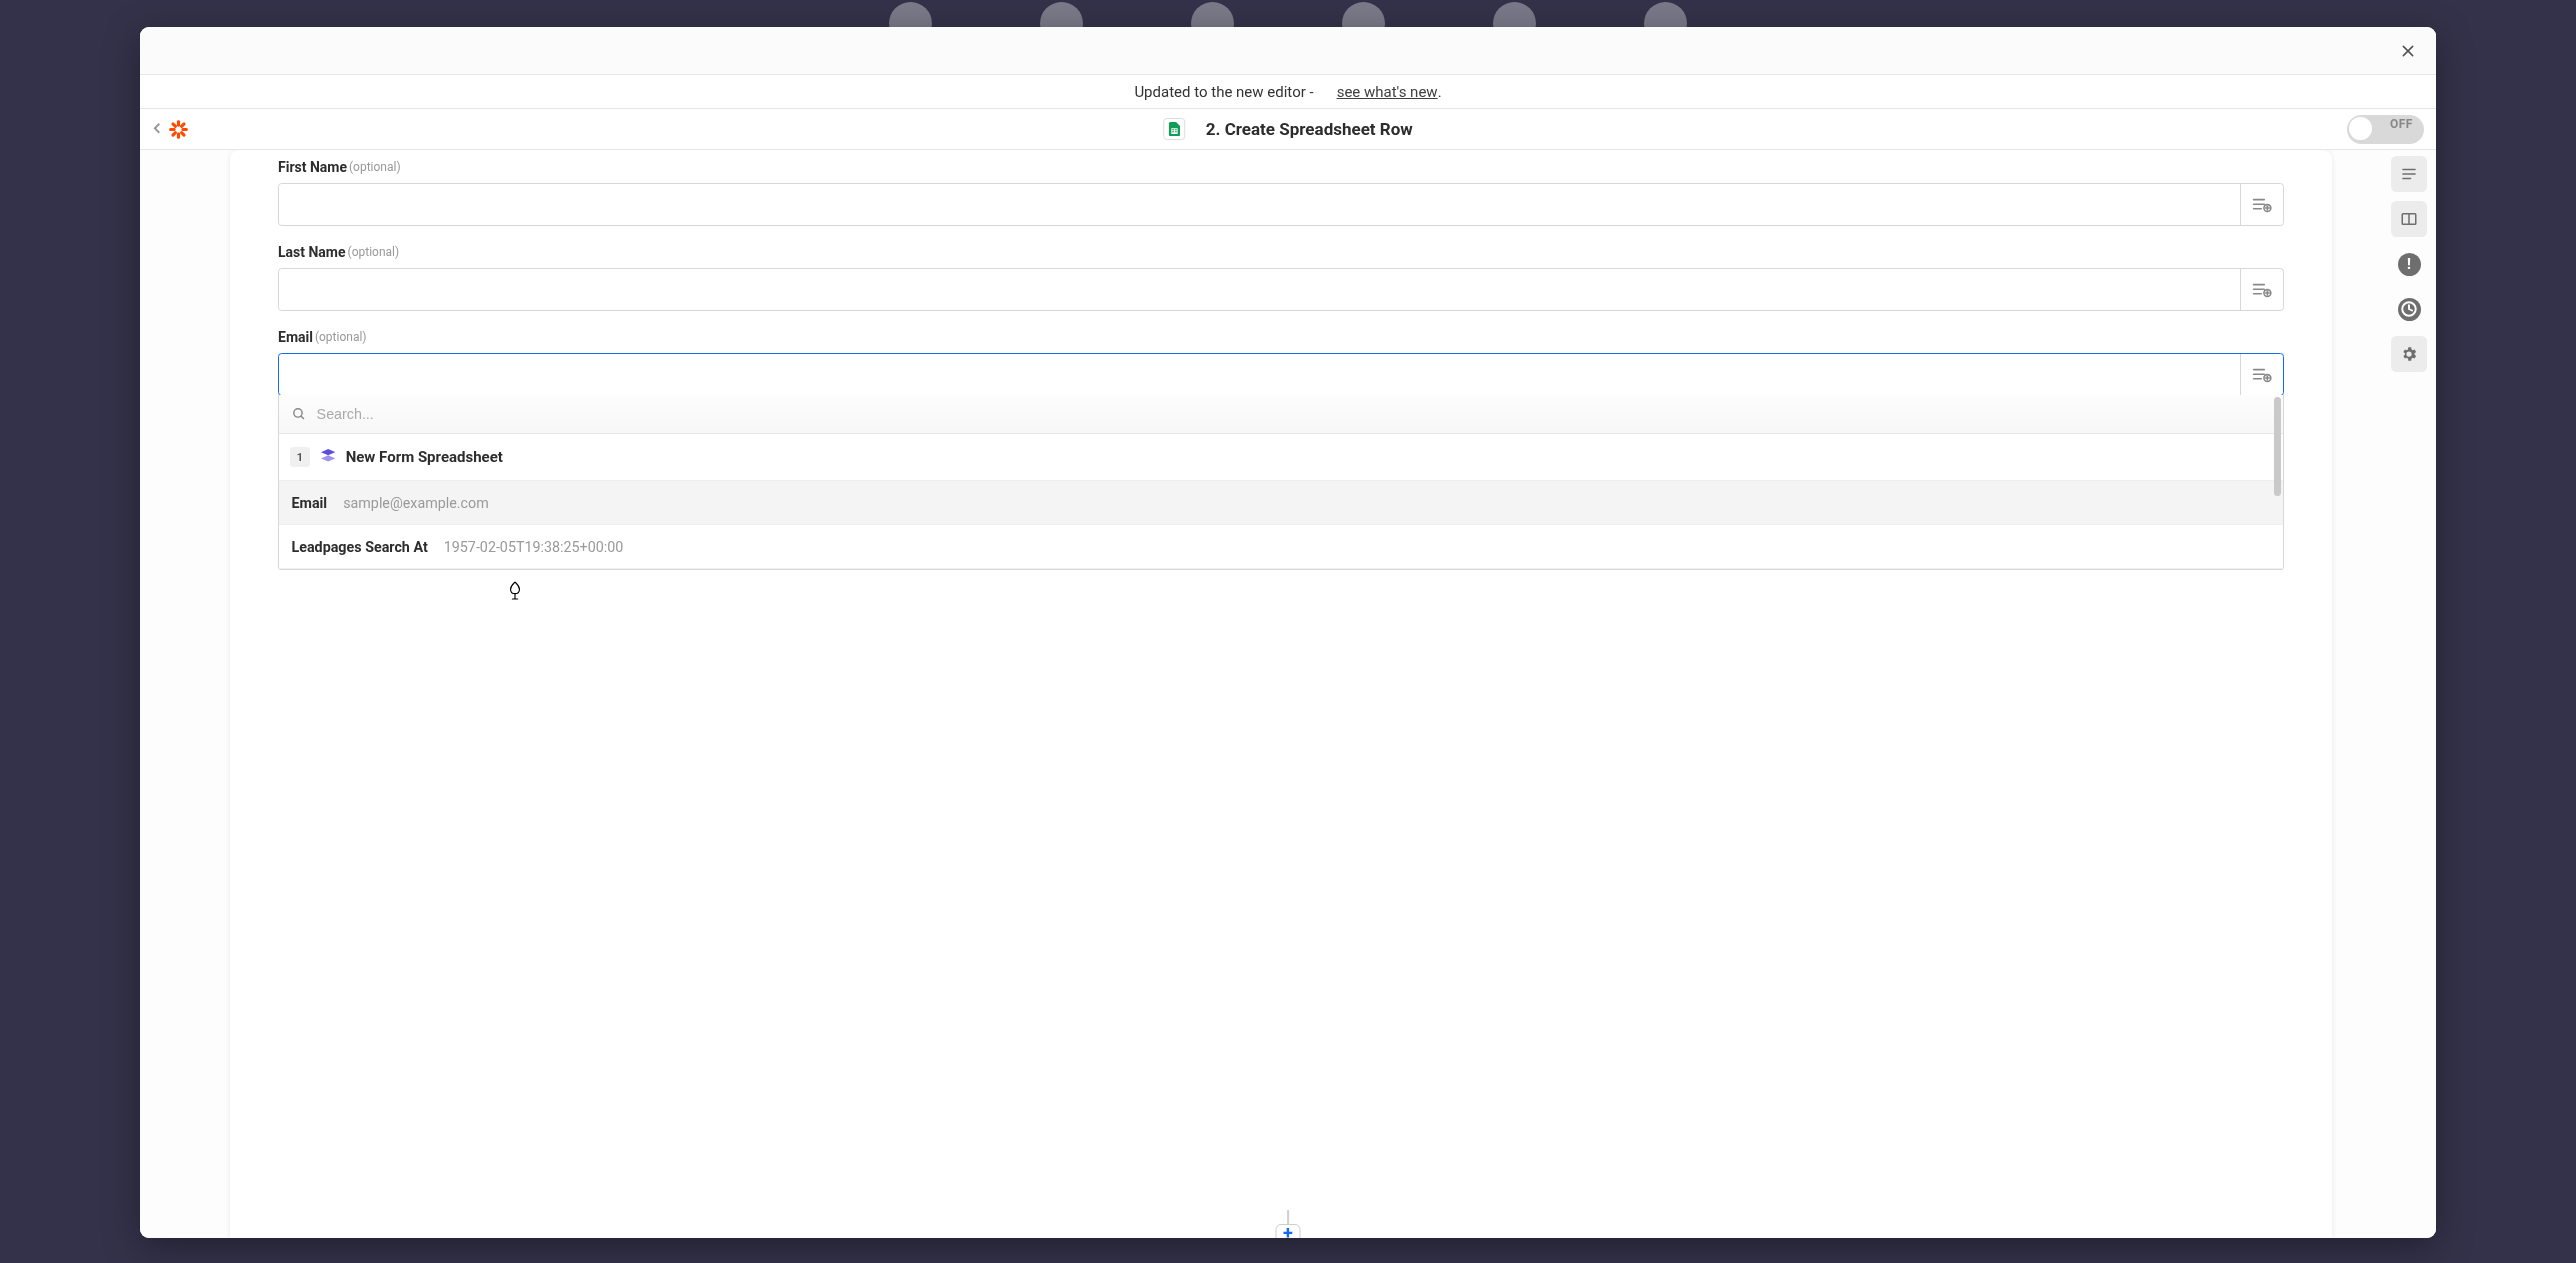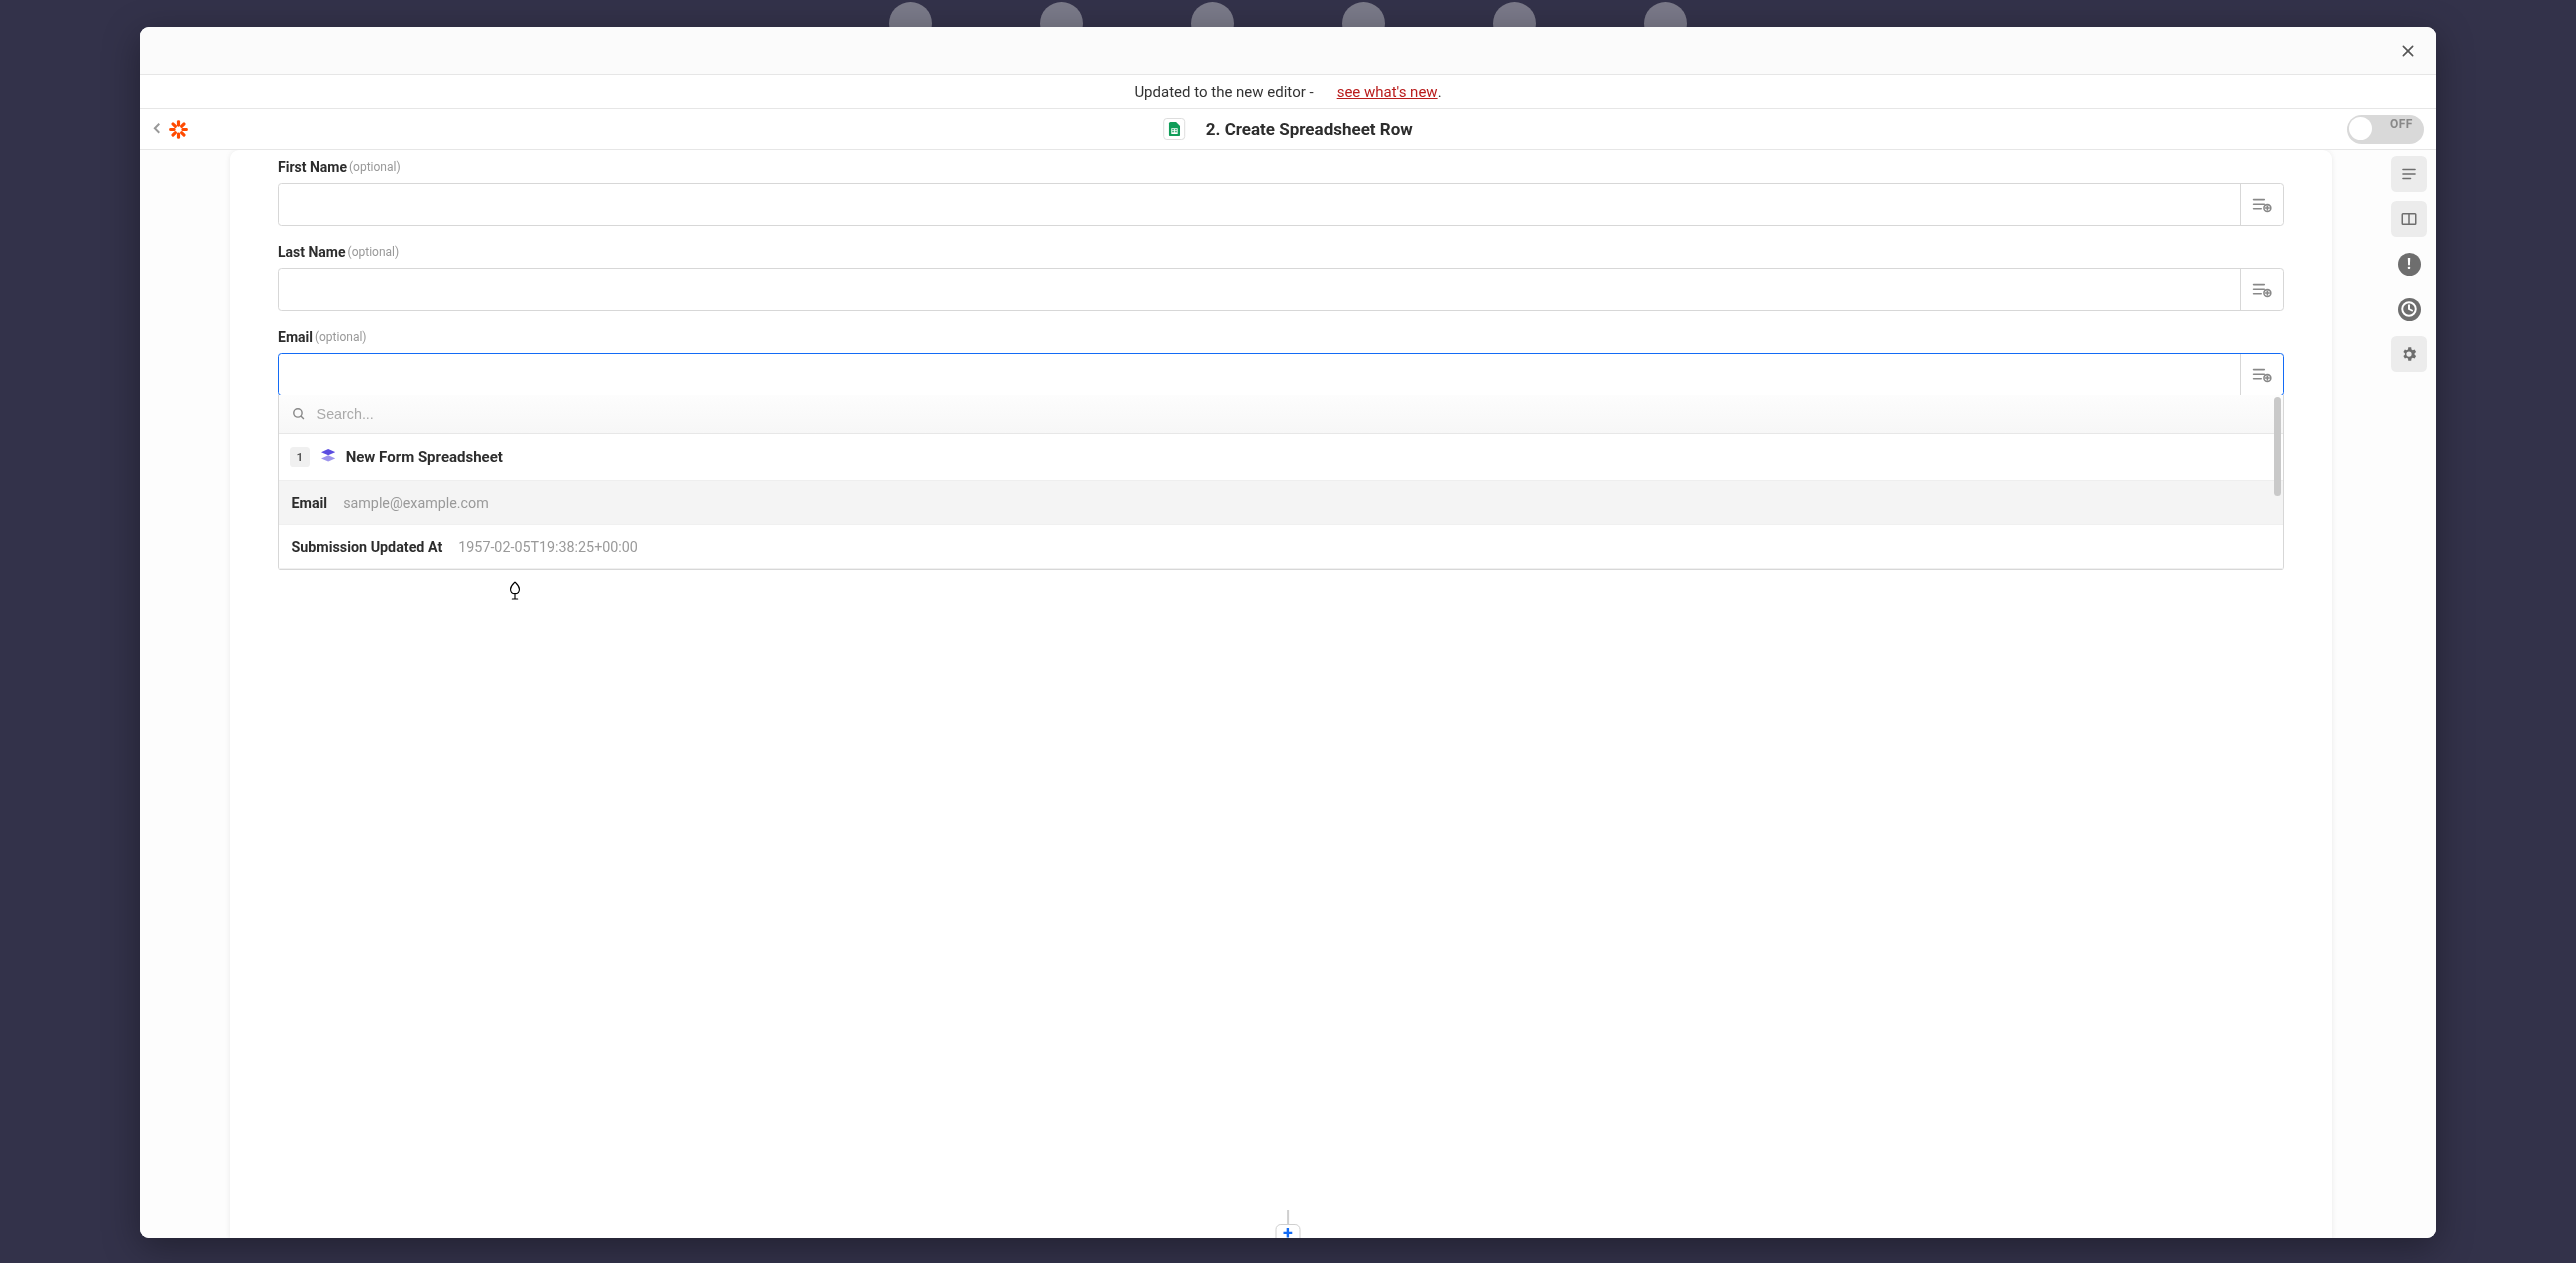--- a/index.html
+++ b/index.html
@@ -62,21 +62,21 @@
   .welcome-bar {
     height: 34px;
     display: flex;
     align-items: center;
     justify-content: center;
     font-size: 15px;
     color: #333;
     border-bottom: 0.9px solid #e6e6e6;
     background: #fff;
   }
-  .welcome-bar a { color: #b91c1c; text-decoration: underline; margin-left: 23px; }
+  .welcome-bar a { color: #404040; text-decoration: underline; margin-left: 23px; }
 
   .header-row {
     height: 41px;
     display: flex;
     align-items: center;
     border-bottom: 0.9px solid #e6e6e6;
     background: #fff;
     position: relative;
   }
   .back-area {
@@ -510,21 +510,21 @@
               </span>
               <span class="dd-src-name">New Form Spreadsheet</span>
             </div>
 
             <div id="dd-options">
                 <div class="dd-option hover">
                   <span class="dd-opt-key">Email</span>
                   <span class="dd-opt-val">sample@example.com</span>
                 </div>
                 <div class="dd-option">
-                  <span class="dd-opt-key">Submission Updated At</span>
+                  <span class="dd-opt-key">Leadpages Search At</span>
                   <span class="dd-opt-val">1957-02-05T19:38:25+00:00</span>
                 </div>
               </div>
           </div>
         </div>
 
       </div>
     </div>
   </div>
 

